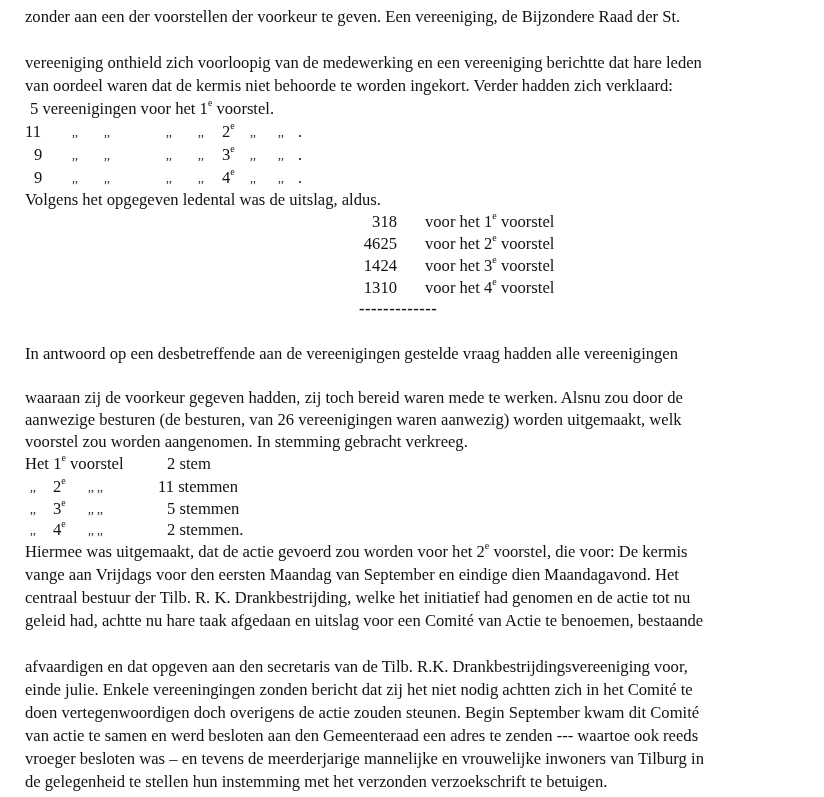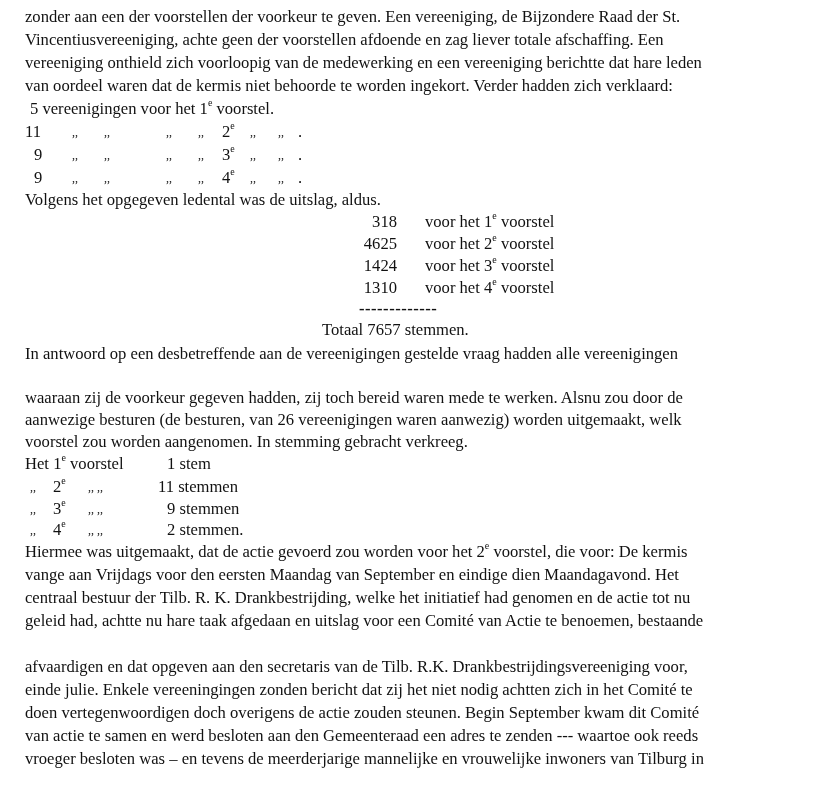--- a/index.html
+++ b/index.html
@@ -14,21 +14,20 @@
     .q { font-size: 12px; position: relative; top: 4px; }
     .cell { position: absolute; white-space: nowrap; }
     .right { text-align: right; }
   </style>
 </head>
 <body>
 
 <div class="page">
 
   <div class="line" style="top:6px">zonder aan een der voorstellen der voorkeur te geven. Een vereeniging, de Bijzondere Raad der St.</div>
-  <div class="line" style="top:29px">Vincentiusvereeniging, achte geen der voorstellen afdoende en zag liever totale afschaffing. Een</div>
   <div class="line" style="top:52px">vereeniging onthield zich voorloopig van de medewerking en een vereeniging berichtte dat hare leden</div>
   <div class="line" style="top:75px">van oordeel  waren dat de kermis niet behoorde te worden ingekort. Verder hadden zich verklaard:</div>
 
   <div class="line" style="top:98px; left:30px">
     <span>5</span>
     <span>vereenigingen voor het</span>
     <span>1</span><sup>e</sup>
     <span>voorstel.</span>
   </div>
 
@@ -80,53 +79,53 @@
   </div>
   <div>
     <span class="cell right" style="top:255px; left:340px; width:57px">1424</span>
     <span class="cell" style="top:255px; left:425px"><span>voor het</span> <span>3</span><sup>e</sup> <span>voorstel</span></span>
   </div>
   <div>
     <span class="cell right" style="top:277px; left:340px; width:57px">1310</span>
     <span class="cell" style="top:277px; left:425px"><span>voor het</span> <span>4</span><sup>e</sup> <span>voorstel</span></span>
   </div>
   <div class="cell" style="top:298px; left:359px; font-weight:bold; letter-spacing:0.5px">-------------</div>
-  <div class="cell" style="top:319px; left:322px">Totaal 7657 stemmen.</div>
 
   <div class="line" style="top:343px">In antwoord op een desbetreffende aan de vereenigingen gestelde vraag hadden alle vereenigingen</div>
   <div class="line" style="top:387px">waaraan zij de voorkeur gegeven hadden, zij toch bereid waren mede te werken. Alsnu zou door de</div>
   <div class="line" style="top:409px">aanwezige besturen (de besturen, van 26 vereenigingen waren aanwezig) worden uitgemaakt, welk</div>
   <div class="line" style="top:431px">voorstel zou worden aangenomen. In stemming gebracht verkreeg.</div>
 
   <div>
     <span class="cell" style="top:453px; left:25px"><span>Het</span> <span>1</span><sup>e</sup> <span>voorstel</span></span>
-    <span class="cell" style="top:453px; left:167px">1 stem</span>
+    <span class="cell" style="top:453px; left:167px">2 stem</span>
   </div>
   <div>
     <span class="cell q" style="top:476px; left:30px">,,</span>
     <span class="cell" style="top:476px; left:53px"><span>2</span><sup>e</sup></span>
     <span class="cell q" style="top:476px; left:88px">,,   ,,</span>
     <span class="cell" style="top:476px; left:158px">11 stemmen</span>
   </div>
   <div>
     <span class="cell q" style="top:498px; left:30px">,,</span>
     <span class="cell" style="top:498px; left:53px"><span>3</span><sup>e</sup></span>
     <span class="cell q" style="top:498px; left:88px">,,   ,,</span>
-    <span class="cell" style="top:498px; left:167px">9 stemmen</span>
+    <span class="cell" style="top:498px; left:167px">5 stemmen</span>
   </div>
   <div>
     <span class="cell q" style="top:519px; left:30px">,,</span>
     <span class="cell" style="top:519px; left:53px"><span>4</span><sup>e</sup></span>
     <span class="cell q" style="top:519px; left:88px">,,   ,,</span>
     <span class="cell" style="top:519px; left:167px">2 stemmen.</span>
   </div>
 
   <div class="line" style="top:541px"><span>Hiermee was uitgemaakt, dat de actie gevoerd zou worden voor het </span><span>2</span><sup>e</sup><span> voorstel, die voor: De kermis</span></div>
   <div class="line" style="top:564px">vange aan Vrijdags voor den eersten Maandag van September en eindige dien Maandagavond. Het</div>
   <div class="line" style="top:587px">centraal bestuur der Tilb. R. K. Drankbestrijding, welke het initiatief had genomen en de actie tot nu</div>
   <div class="line" style="top:610px">geleid had, achtte nu hare taak afgedaan en uitslag voor een Comité van Actie te benoemen, bestaande</div>
   <div class="line" style="top:656px">afvaardigen en dat opgeven aan den secretaris van de Tilb. R.K. Drankbestrijdingsvereeniging voor,</div>
   <div class="line" style="top:679px">einde julie. Enkele vereeningingen zonden bericht dat zij het niet nodig achtten zich in het Comité te</div>
   <div class="line" style="top:702px">doen vertegenwoordigen doch overigens de actie zouden steunen. Begin September kwam dit Comité</div>
   <div class="line" style="top:725px">van actie te samen en werd besloten aan den Gemeenteraad een adres te zenden  --- waartoe ook reeds</div>
   <div class="line" style="top:748px">vroeger besloten was – en tevens de meerderjarige mannelijke en vrouwelijke inwoners van Tilburg in</div>
+  <div class="line" style="top:771px">de gelegenheid te stellen hun instemming met het verzonden verzoekschrift te betuigen.</div>
 
 </div>
 
 </body></html>

